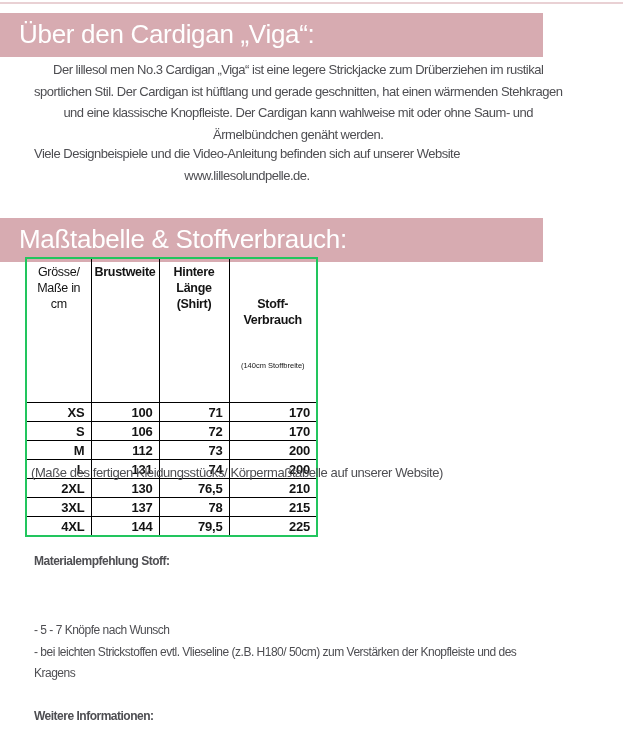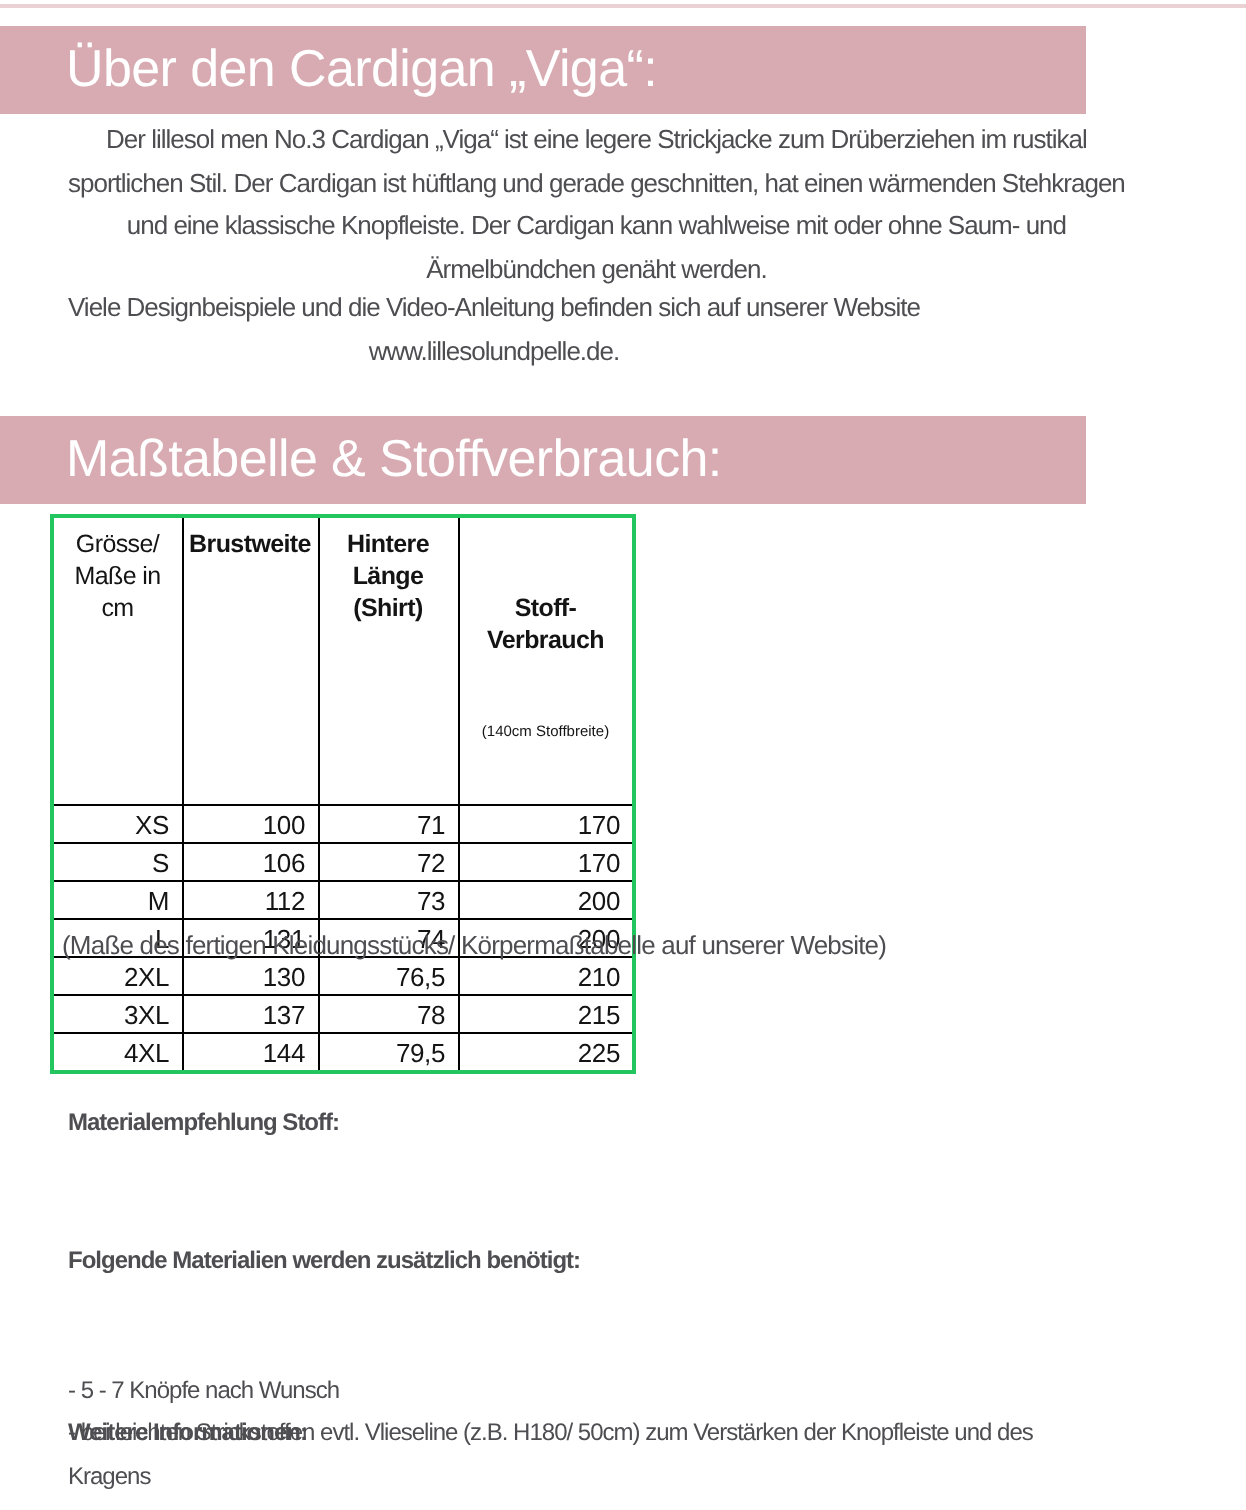--- a/index.html
+++ b/index.html
@@ -22,27 +22,27 @@
   .band {
     position: absolute;
     left: 0;
     width: 543px;
     height: 44px;
     background: #d7abb1;
     display: flex;
     align-items: center;
   }
   .band1 { top: 13px; }
-  .band2 { top: 208px; }
+  .band2 { top: 218px; }
   .band-text {
     color: #ffffff;
     font-size: 26px;
     font-weight: 300;
     letter-spacing: -0.3px;
-    padding-left: 33px;
+    padding-left: 19px;
     padding-bottom: 2px;
     white-space: pre;
   }
   .txt {
     position: absolute;
     white-space: pre;
     font-size: 13px;
     letter-spacing: -0.5px;
     line-height: 21.5px;
     text-align: center;
@@ -86,21 +86,21 @@
   .th-sub {
     font-size: 7.5px;
     font-weight: normal;
     letter-spacing: 0;
     line-height: 9px;
     margin-top: 1px;
     white-space: pre;
   }
   .size-table td {
     font-size: 13px;
-    font-weight: normal;
+    font-weight: bold;
     letter-spacing: -0.2px;
     text-align: right;
     padding: 0 6px 0 0;
     height: 18px;
     line-height: 17px;
   }
 </style>
 </head>
 <body>
 
@@ -192,21 +192,20 @@
     </tbody>
   </table>
 
   <div class="txt note">(Maße des fertigen Kleidungsstücks/ Körpermaßtabelle auf unserer Website)</div>
 
   <div class="sec" id="sec-material">
     <div class="sec-h">Materialempfehlung Stoff:</div>
   </div>
 
   <div class="sec" id="sec-additional">
-    <div class="sec-h">Folgende Materialien werden zusätzlich benötigt:</div>
     <div>- 5 - 7 Knöpfe nach Wunsch
 - bei leichten Strickstoffen evtl. Vlieseline (z.B. H180/ 50cm) zum Verstärken der Knopfleiste und des
 Kragens</div>
   </div>
 
   <div class="sec" id="sec-info">
     <div class="sec-h">Weitere Informationen:</div>
     
   </div>
 

